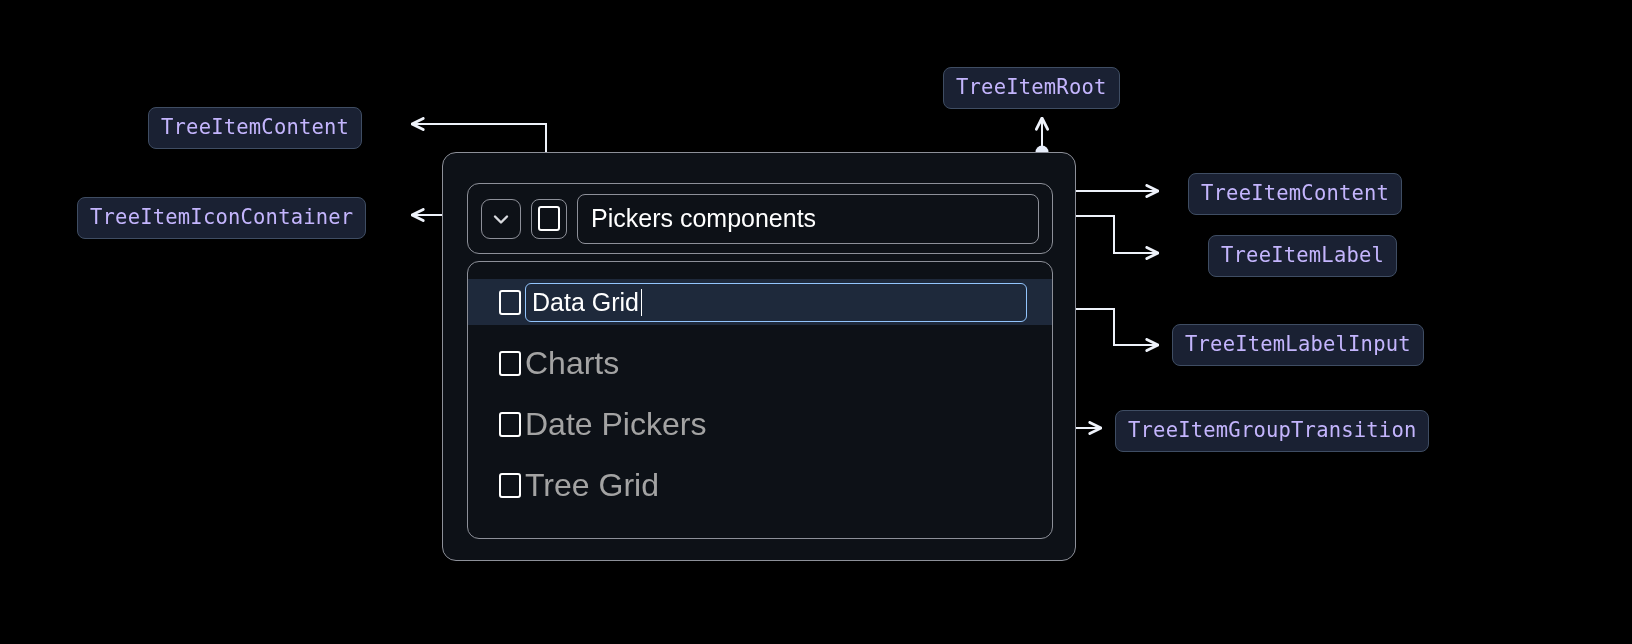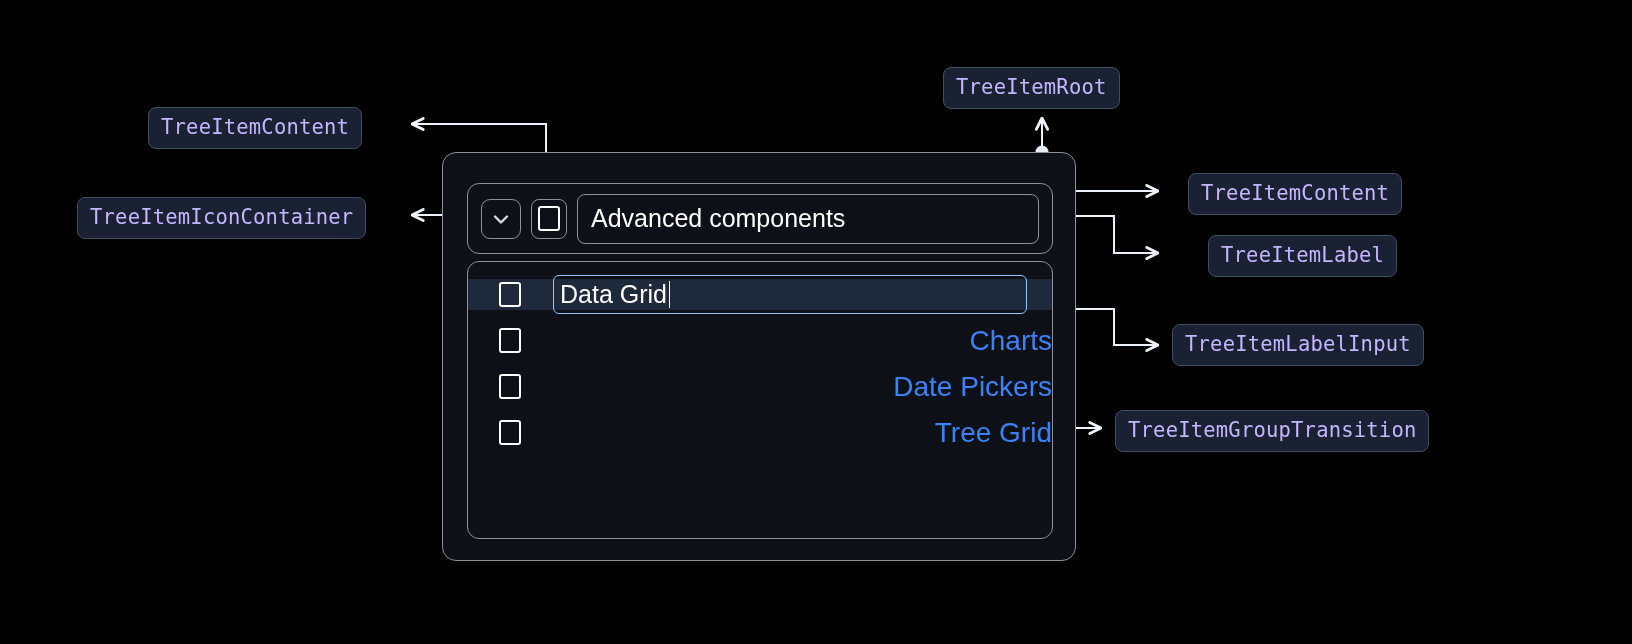--- a/index.html
+++ b/index.html
@@ -123,46 +123,45 @@
     width: 586px;
     height: 278px;
     box-sizing: border-box;
     background: #0d1117;
     border: 1px solid #8d9099;
     border-radius: 12px;
     padding-top: 17px;
   }
 
   .child-row {
-    height: 31px;
+    height: 46px;
     display: flex;
     align-items: center;
     padding-left: 31px;
-    gap: 32px;
-    box-sizing: border-box;
-    justify-content: space-between;
+    gap: 4px;
+    box-sizing: border-box;
   }
   .child-row + .child-row { margin-top: 15px; }
   .child-row.editing {
     background: #1e293b;
     padding-left: 31px;
     margin-left: 0;
     width: 100%;
   }
   .child-cb {
     width: 22px;
     height: 25px;
     flex: 0 0 auto;
     box-sizing: border-box;
     border: 2.6px solid #ffffff;
     border-radius: 3px;
   }
   .child-label {
-    color: #3b82f6;
-    font-size: 28px;
+    color: #a3a3a3;
+    font-size: 32px;
   }
   .label-input {
     flex: 1 1 auto;
     margin-right: 25px;
     height: 39px;
     box-sizing: border-box;
     background: transparent;
     border: 1.5px solid #93c5fd;
     border-radius: 6px;
     color: #ffffff;
@@ -237,21 +236,21 @@
           <path d="M6 9.5 L12 15.5 L18 9.5" stroke="#d8dade" stroke-width="2.4" stroke-linecap="round" stroke-linejoin="round"></path>
         </svg>
       </span>
     </div>
 
     <div class="root-checkbox">
       <span class="cb-glyph"></span>
     </div>
 
     <div id="tree-label">
-      <span>Advanced components</span>
+      <span>Pickers components</span>
     </div>
   </div>
 
   <div id="tree-group">
 
     <div class="child-row editing">
       <span class="child-cb"></span>
       <span class="label-input">
           <span>Data Grid</span>
           <span class="caret"></span>

